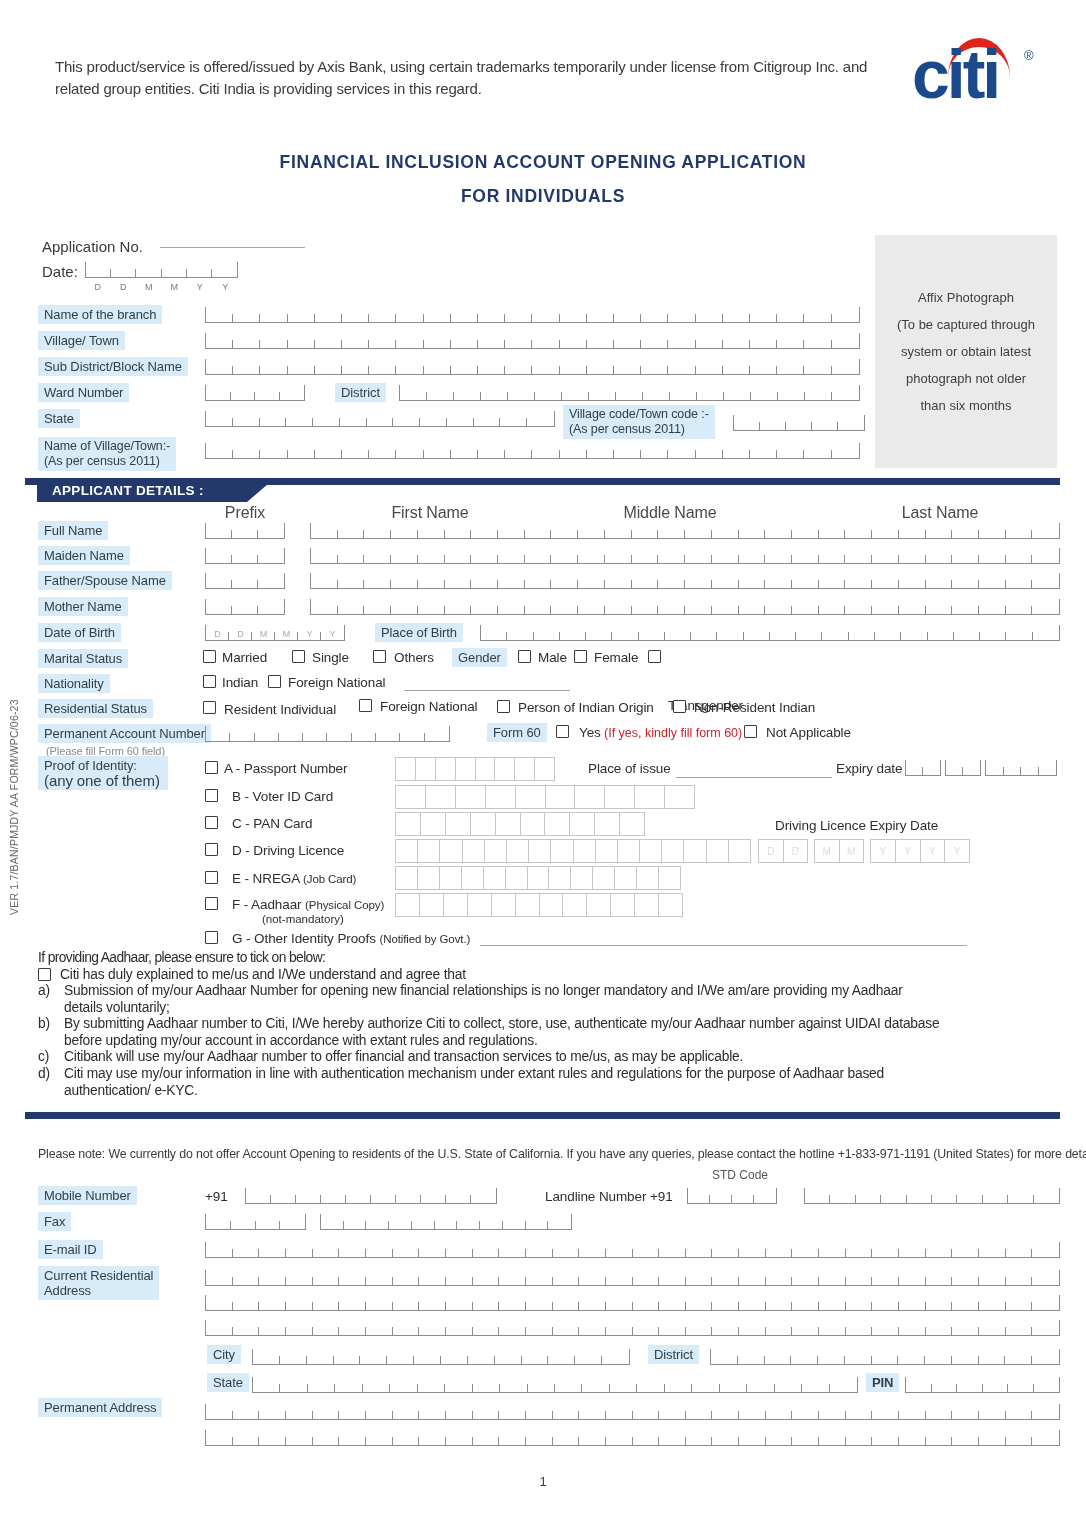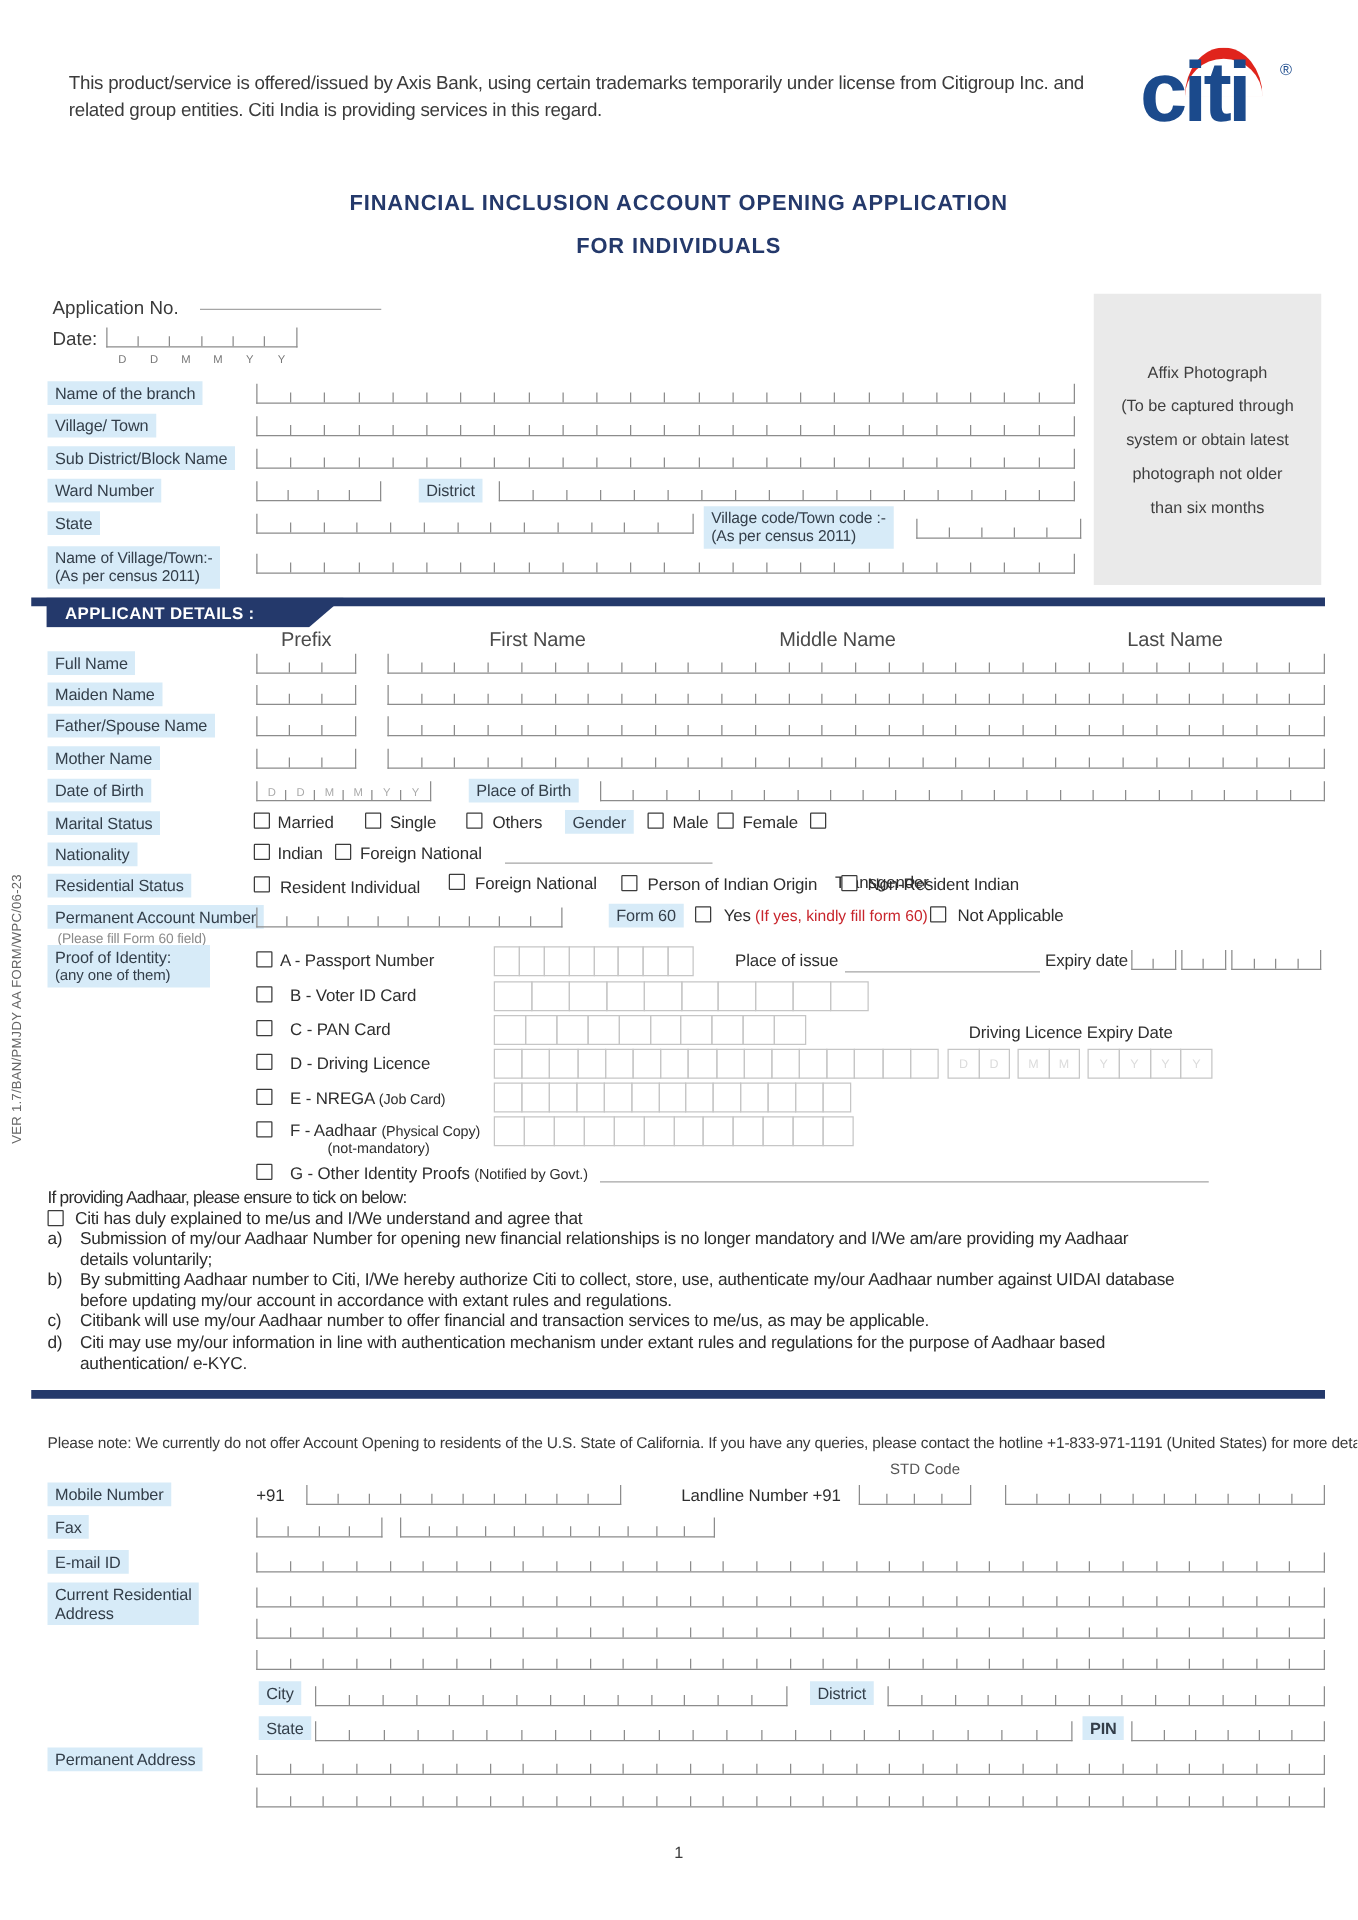--- a/index.html
+++ b/index.html
@@ -498,21 +498,21 @@
     </div>
   <span class="abs hl" style="left:487px;top:723px;">Form 60</span>
   <span class="abs cb" style="left:556px;top:725px;"></span>
   <span class="abs optxt" style="left:579px;top:725px;">Yes</span>
   <span class="abs red" style="left:604px;top:726px;font-size:12.5px;">(If yes, kindly fill form 60)</span>
   <span class="abs cb" style="left:744px;top:725px;"></span>
   <span class="abs optxt" style="left:766px;top:725px;">Not Applicable</span>
 
   <span class="abs hl" style="left:38px;top:756px;width:118px;">
     <span>Proof of Identity:</span>
-    <span class="l2" style="font-size:12px;">(any one of them)</span>
+    <span class="l2" style="font-size:15px;">(any one of them)</span>
   </span>
 
   <span class="abs cb" style="left:205px;top:761px;"></span>
   <span class="abs optxt" style="left:224px;top:761px;">A - Passport Number</span>
   <div class="abs gridf" style="left:395px;top:757px;width:160px;">
       <span class="cell"></span>
       <span class="cell"></span>
       <span class="cell"></span>
       <span class="cell"></span>
       <span class="cell"></span>

